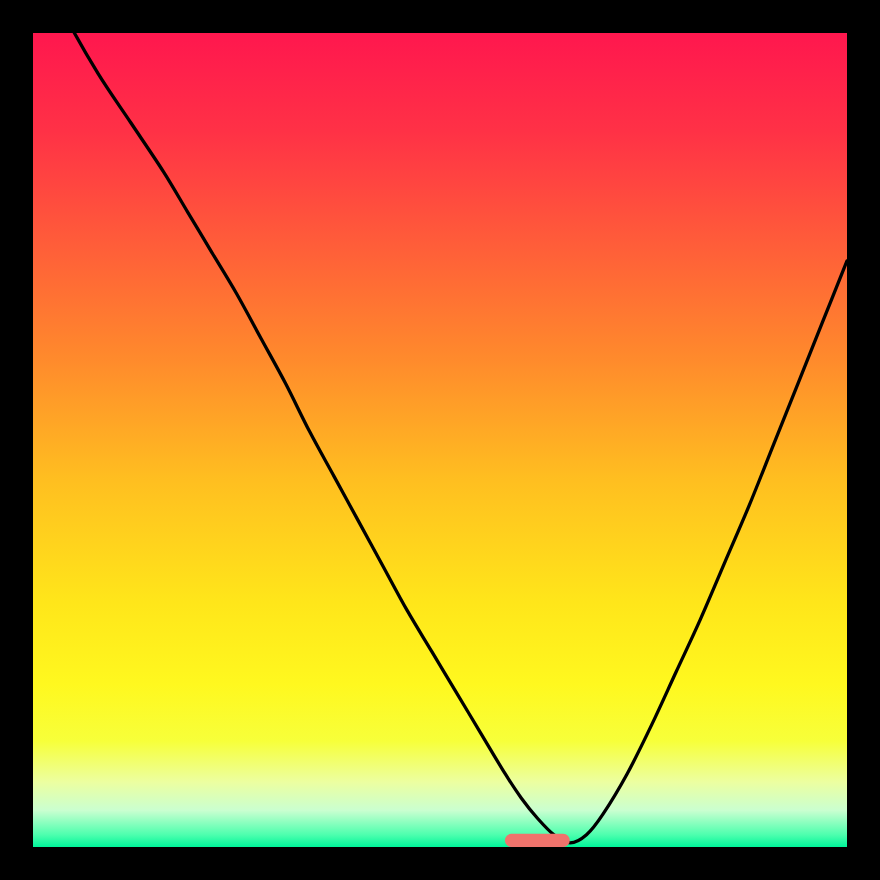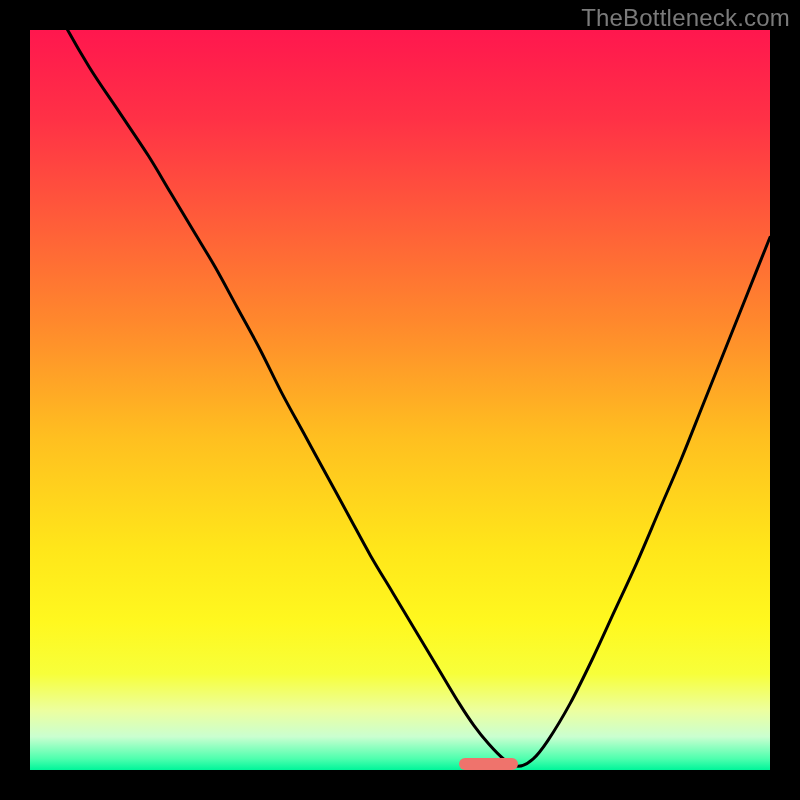--- a/index.html
+++ b/index.html
@@ -38,21 +38,20 @@
     height: 12px;
     border-radius: 6px;
     background: #ef736c;
   }
 </style>
 </head>
 <body>
 
 <div class="frame">
 
-  <div class="watermark">TheBottleneck.com</div>
 
   <svg class="plot" viewBox="0 0 740 740" preserveAspectRatio="none">
     <defs>
       <linearGradient id="bg-grad" x1="0" y1="0" x2="0" y2="1">
       <stop offset="0%" stop-color="#ff174e"></stop>
           <stop offset="12%" stop-color="#ff3146"></stop>
           <stop offset="25%" stop-color="#ff5a3a"></stop>
           <stop offset="40%" stop-color="#ff8a2c"></stop>
           <stop offset="55.00000000000001%" stop-color="#ffbf20"></stop>
           <stop offset="70%" stop-color="#ffe61a"></stop>

